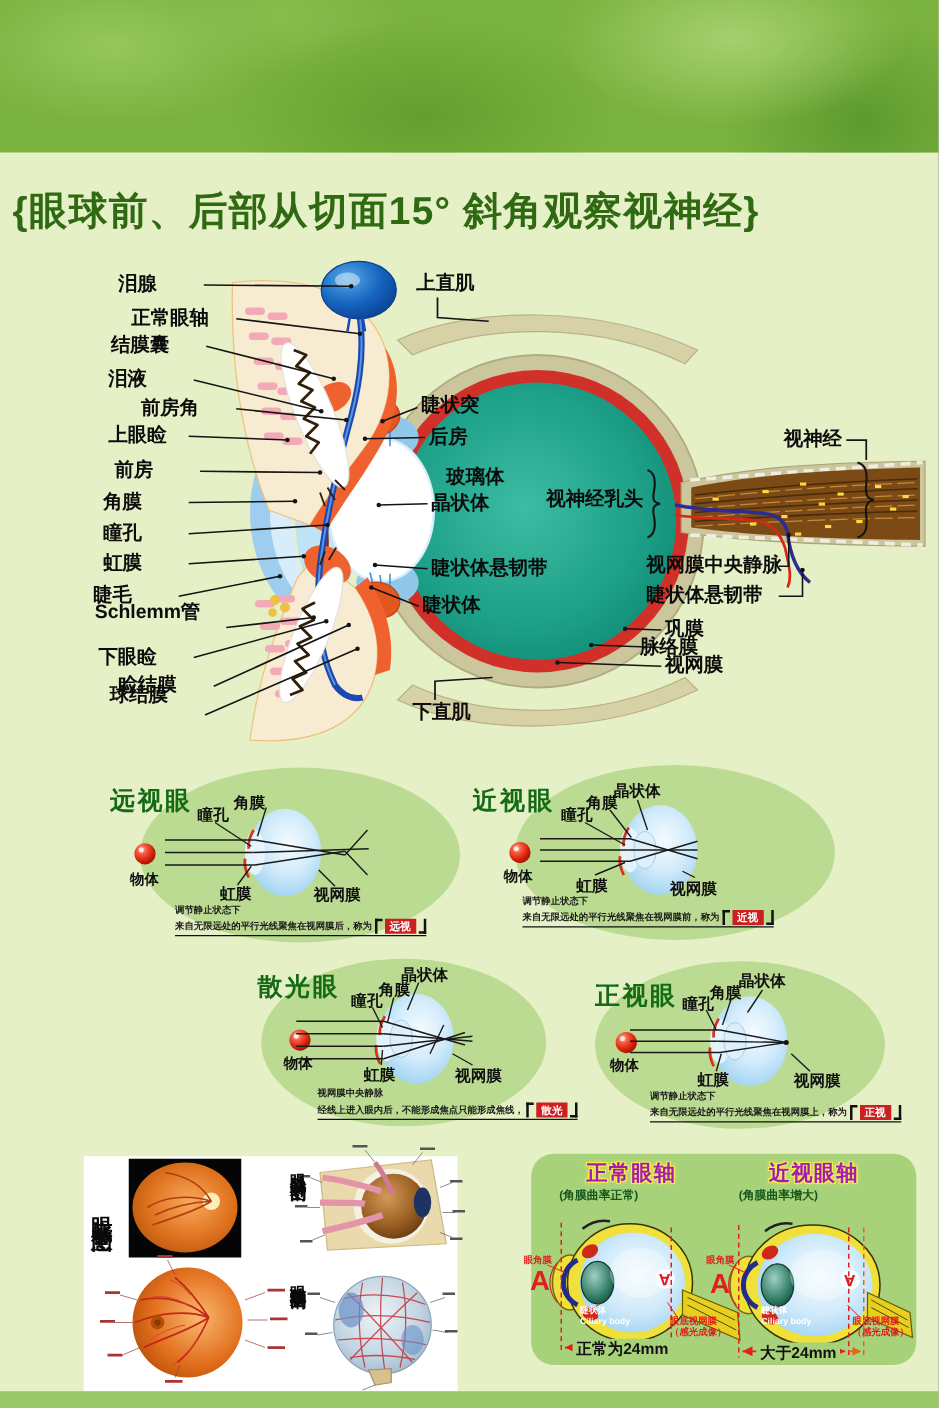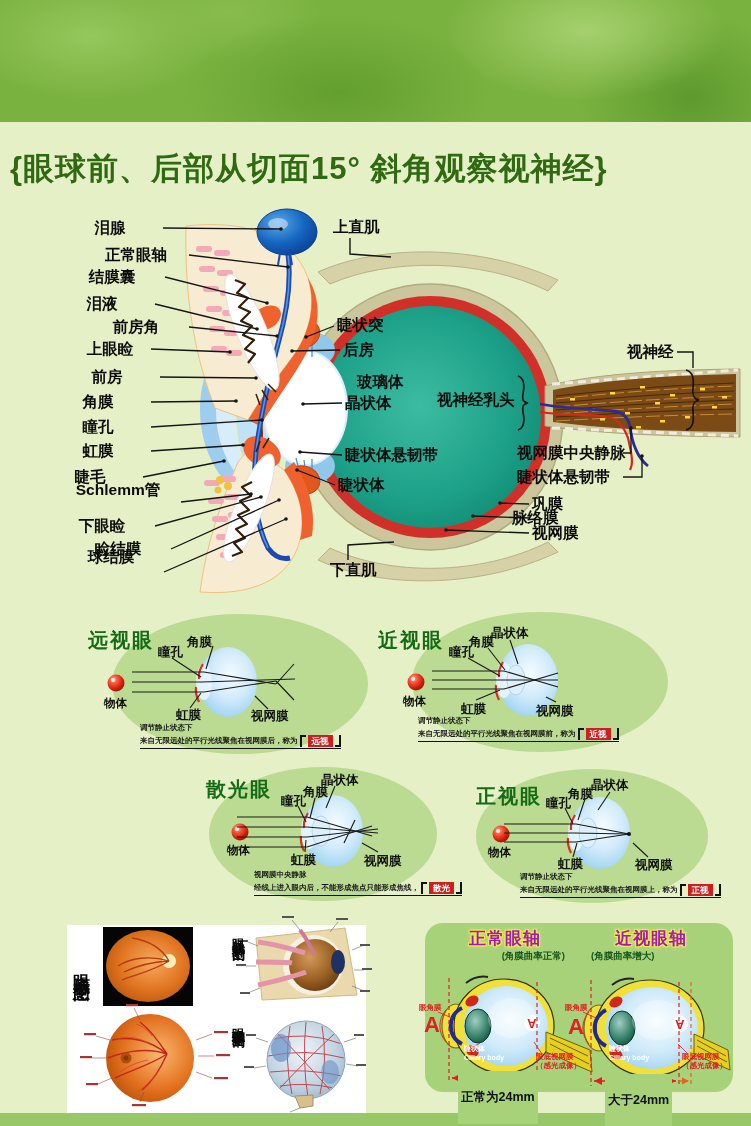--- a/index.html
+++ b/index.html
@@ -34,21 +34,21 @@
   .brkL{width:4px;height:10px;border-left:2.5px solid #111;border-top:2.5px solid #111;}
   .brkR{width:4px;height:10px;border-right:2.5px solid #111;border-bottom:2.5px solid #111;}
   
   .vt{position:absolute;writing-mode:vertical-rl;text-orientation:upright;font-weight:900;color:#0a0a0a;white-space:nowrap;}
   
   .axt{position:absolute;font-weight:900;font-size:17px;letter-spacing:1px;color:#a21caf;white-space:nowrap;
     text-shadow:-1px -1px 0 #f7ec4f,1px -1px 0 #f7ec4f,-1px 1px 0 #f7ec4f,1px 1px 0 #f7ec4f,0 0 4px #f7ec4f;}
   .axs{position:absolute;font-weight:bold;font-size:9.5px;color:#14561c;white-space:nowrap;}
   .axr{position:absolute;font-weight:bold;font-size:7.5px;color:#e02020;white-space:nowrap;line-height:1.2;}
   .axw{position:absolute;font-weight:bold;font-size:7px;color:#fff;white-space:nowrap;line-height:1.25;}
-  .axm{position:absolute;font-weight:900;font-size:12.5px;color:#111;background:#a8d27a;padding:18px 3px;white-space:nowrap;}
+  .axm{position:absolute;font-weight:900;font-size:12.5px;color:#111;background:#a8d27a;padding:0 3px;white-space:nowrap;}
   .axA{position:absolute;font-weight:900;font-size:22px;color:#e02020;}
   .axAi{position:absolute;font-weight:900;font-size:13px;color:#d42020;transform:rotate(180deg);}
 </style>
 </head>
 <body>
 
 <div class="poster">
 
   <svg class="abs" style="left:0;top:0" width="751" height="1126" viewBox="0 0 751 1126">
     <defs>
@@ -662,21 +662,21 @@
     <span class="brkL"></span>
     <span class="badge">正视</span>
     <span class="brkR"></span>
   </div>
 
   <div class="vt" style="left:70px;top:960px;font-size:17px;letter-spacing:3px">眼底示意图</div>
   <div class="vt" style="left:229px;top:928px;font-size:13px;letter-spacing:2px">眼外肌解剖图</div>
   <div class="vt" style="left:229px;top:1018px;font-size:13px;letter-spacing:1px">眼球血管解剖图</div>
 
   <div class="axt" style="left:450px;top:927px;width:110px;text-align:center">正常眼轴</div>
-  <div class="axs" style="left:445px;top:950px;width:120px;text-align:right">(角膜曲率正常)</div>
+  <div class="axs" style="left:419px;top:950px;width:120px;text-align:center">(角膜曲率正常)</div>
   <div class="axt" style="left:596px;top:927px;width:110px;text-align:center">近视眼轴</div>
   <div class="axs" style="left:591px;top:950px;width:120px;text-align:left">(角膜曲率增大)</div>
   <div class="axr" style="left:419px;top:1003px">眼角膜</div>
   <div class="axA" style="left:424px;top:1012px">A</div>
   <div class="axAi" style="left:527px;top:1016px">A</div>
   <div class="axw" style="left:464px;top:1045px">睫状体</div>
   <div class="axw" style="left:464px;top:1054px">Ciliary body</div>
   <div class="axr" style="left:536px;top:1052px">眼底视网膜</div>
   <div class="axr" style="left:536px;top:1061px">（感光成像）</div>
   <div class="axm" style="left:458px;top:1071px">正常为24mm</div>

